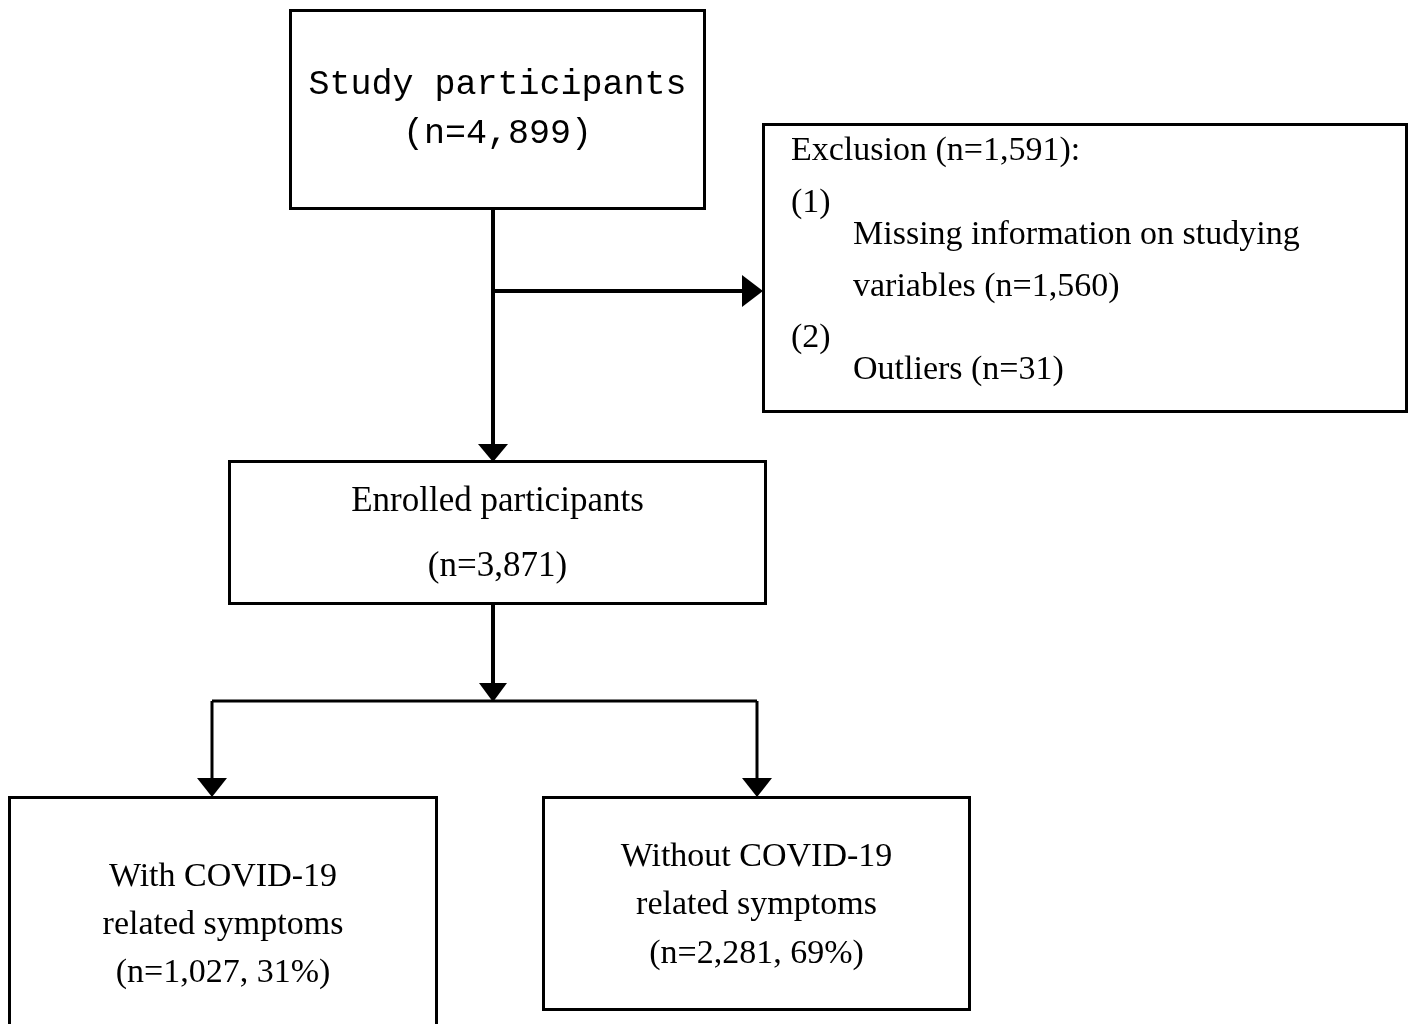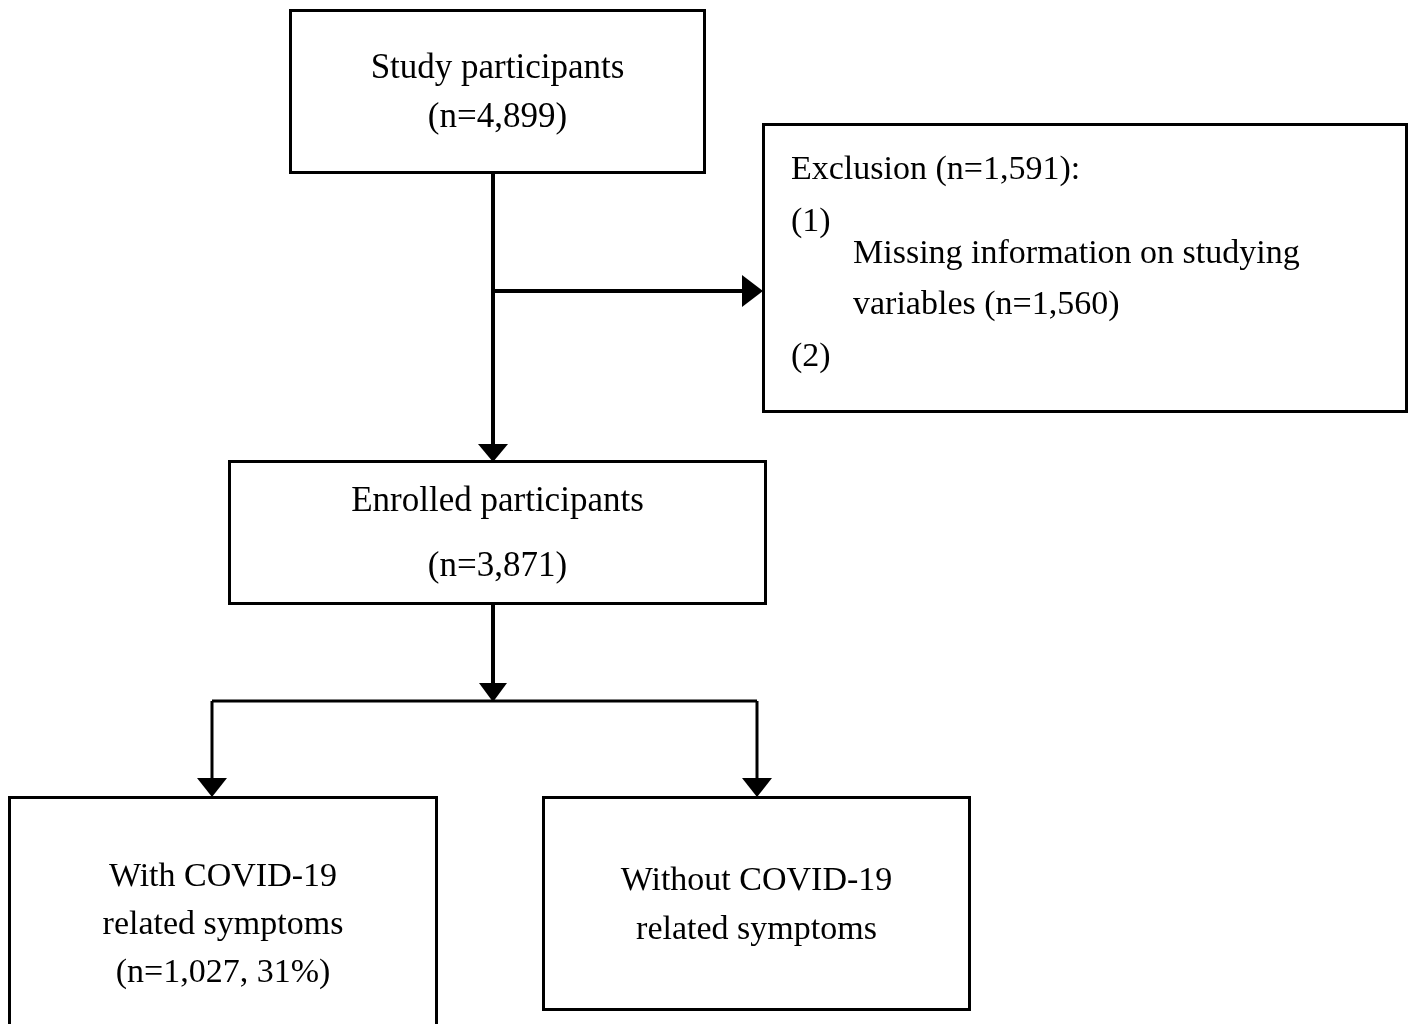--- a/index.html
+++ b/index.html
@@ -42,31 +42,32 @@
     font-size: 35px;
     line-height: 1.38;
     white-space: nowrap;
   }
 
   
   #node-study {
     left: 289px;
     top: 9px;
     width: 417px;
-    height: 165px;
+    height: 201px;
+    font-family: Liberation Mono, monospace;
   }
 
   
   #node-exclusion {
     left: 762px;
     top: 123px;
     width: 646px;
     height: 290px;
     padding: 16px 0 16px 26px;
-    justify-content: flex-start;
+    justify-content: flex-end;
     align-items: flex-start;
     text-align: left;
   }
   #node-exclusion .node-line {
     font-size: 34px;
     line-height: 1.52;
   }
   .excl-item {
     display: flex;
     flex-direction: row;
@@ -147,32 +148,34 @@
   <div class="node" id="node-exclusion">
     <div class="node-line">Exclusion (n=1,591):</div>
 
     <div class="node-line excl-item">
       <span class="excl-marker">(1)</span>
       <span class="excl-text">Missing information on studying variables (n=1,560)</span>
     </div>
 
     <div class="node-line excl-item">
       <span class="excl-marker">(2)</span>
+      <span class="excl-text">Outliers (n=31)</span>
     </div>
   </div>
 
   <div class="node centered" id="node-enrolled">
     <div class="node-line">Enrolled participants</div>
     <div class="node-line">(n=3,871)</div>
   </div>
 
   <div class="node centered" id="node-with">
     <div class="node-line">With COVID-19</div>
     <div class="node-line">related symptoms</div>
     <div class="node-line">(n=1,027, 31%)</div>
   </div>
 
   <div class="node centered" id="node-without">
     <div class="node-line">Without COVID-19</div>
     <div class="node-line">related symptoms</div>
+    <div class="node-line">(n=2,281, 69%)</div>
   </div>
 
 </div>
 
 </body></html>

